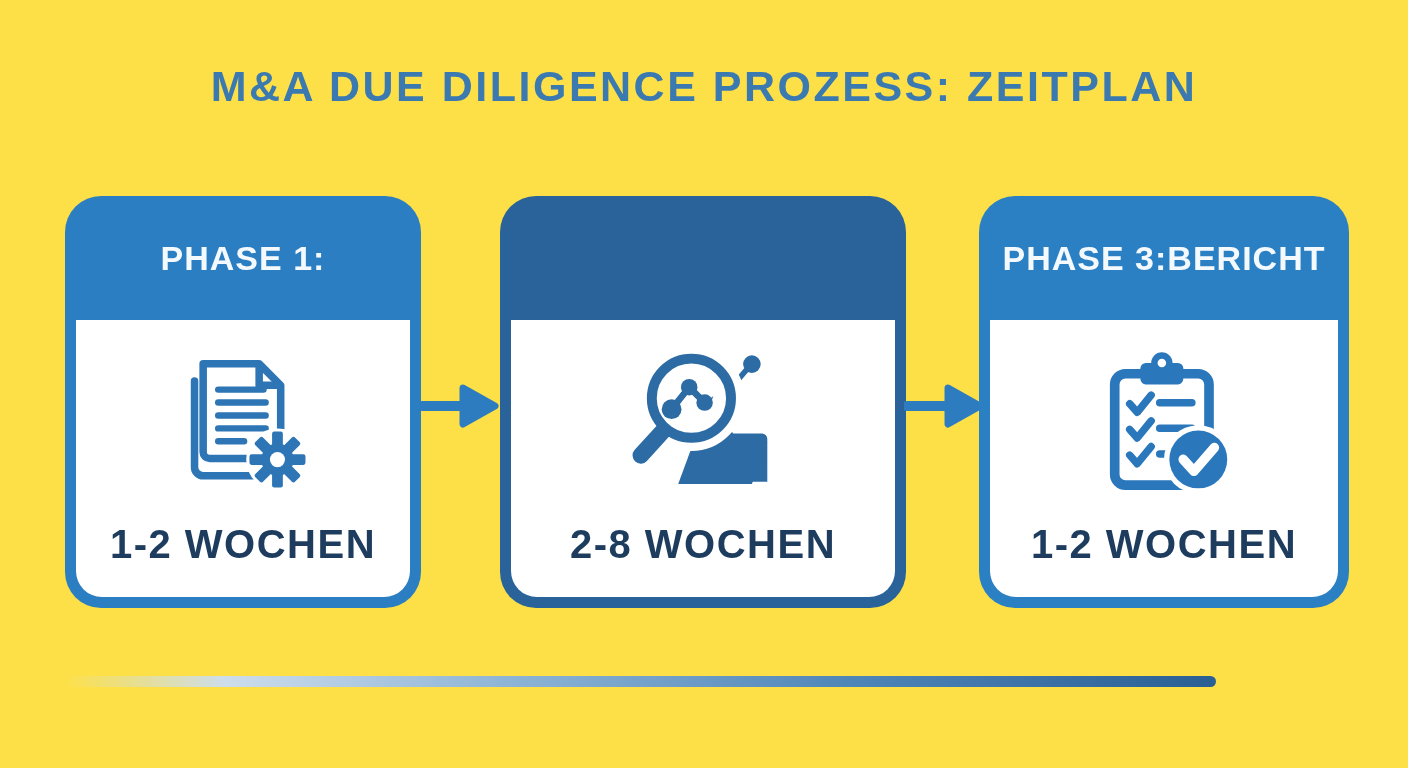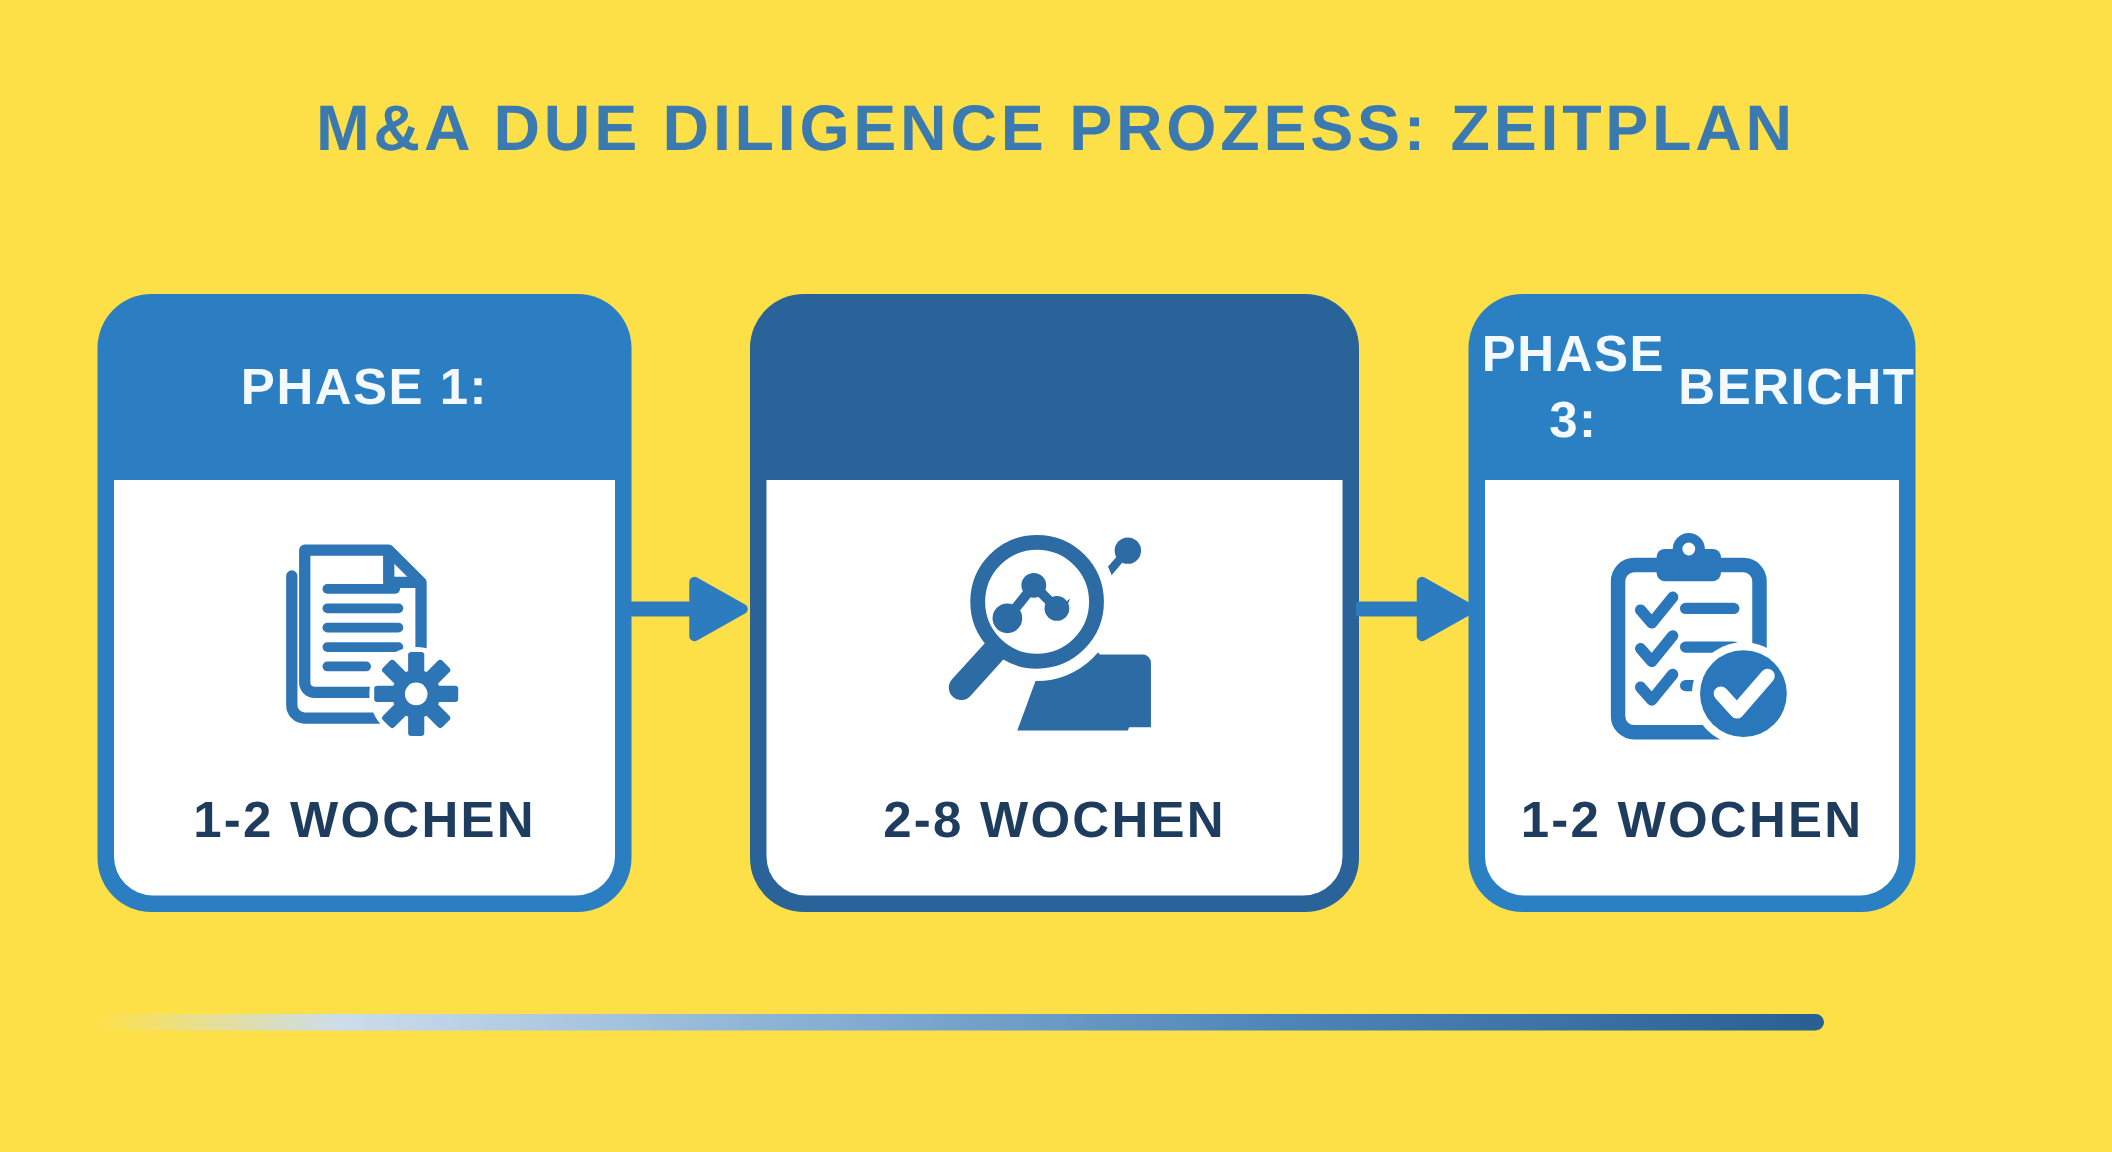--- a/index.html
+++ b/index.html
@@ -24,21 +24,21 @@
     color: #3b79b1;
   }
   .card {
     position: absolute;
     top: 196px;
     height: 412px;
     border-radius: 36px;
   }
   .card-1 { left: 65px;  width: 356px; background: #2b7ec2; color: #2e75b5; }
   .card-2 { left: 500px; width: 406px; background: #2a6399; color: #2c6ba3; }
-  .card-3 { left: 979px; width: 298px; background: #2b80c4; color: #2b77bb; }
+  .card-3 { left: 979px; width: 370px; background: #2b80c4; color: #2b77bb; }
   .card-header {
     height: 124px;
     display: flex;
     flex-direction: row;
     justify-content: center;
     align-items: center;
     color: #f4f9fd;
     font-size: 34px;
     font-weight: 700;
     letter-spacing: 1px;
@@ -58,21 +58,21 @@
     align-items: center;
   }
   .icon-wrap {
     flex: 1;
     display: flex;
     align-items: center;
     justify-content: center;
     padding-top: 4px;
   }
   .duration {
-    font-size: 34px;
+    font-size: 40px;
     font-weight: 700;
     letter-spacing: 1.5px;
     color: #1d3c5e;
     padding-bottom: 30px;
   }
   .connector {
     position: absolute;
     top: 378px;
     width: 80px;
     height: 56px;

